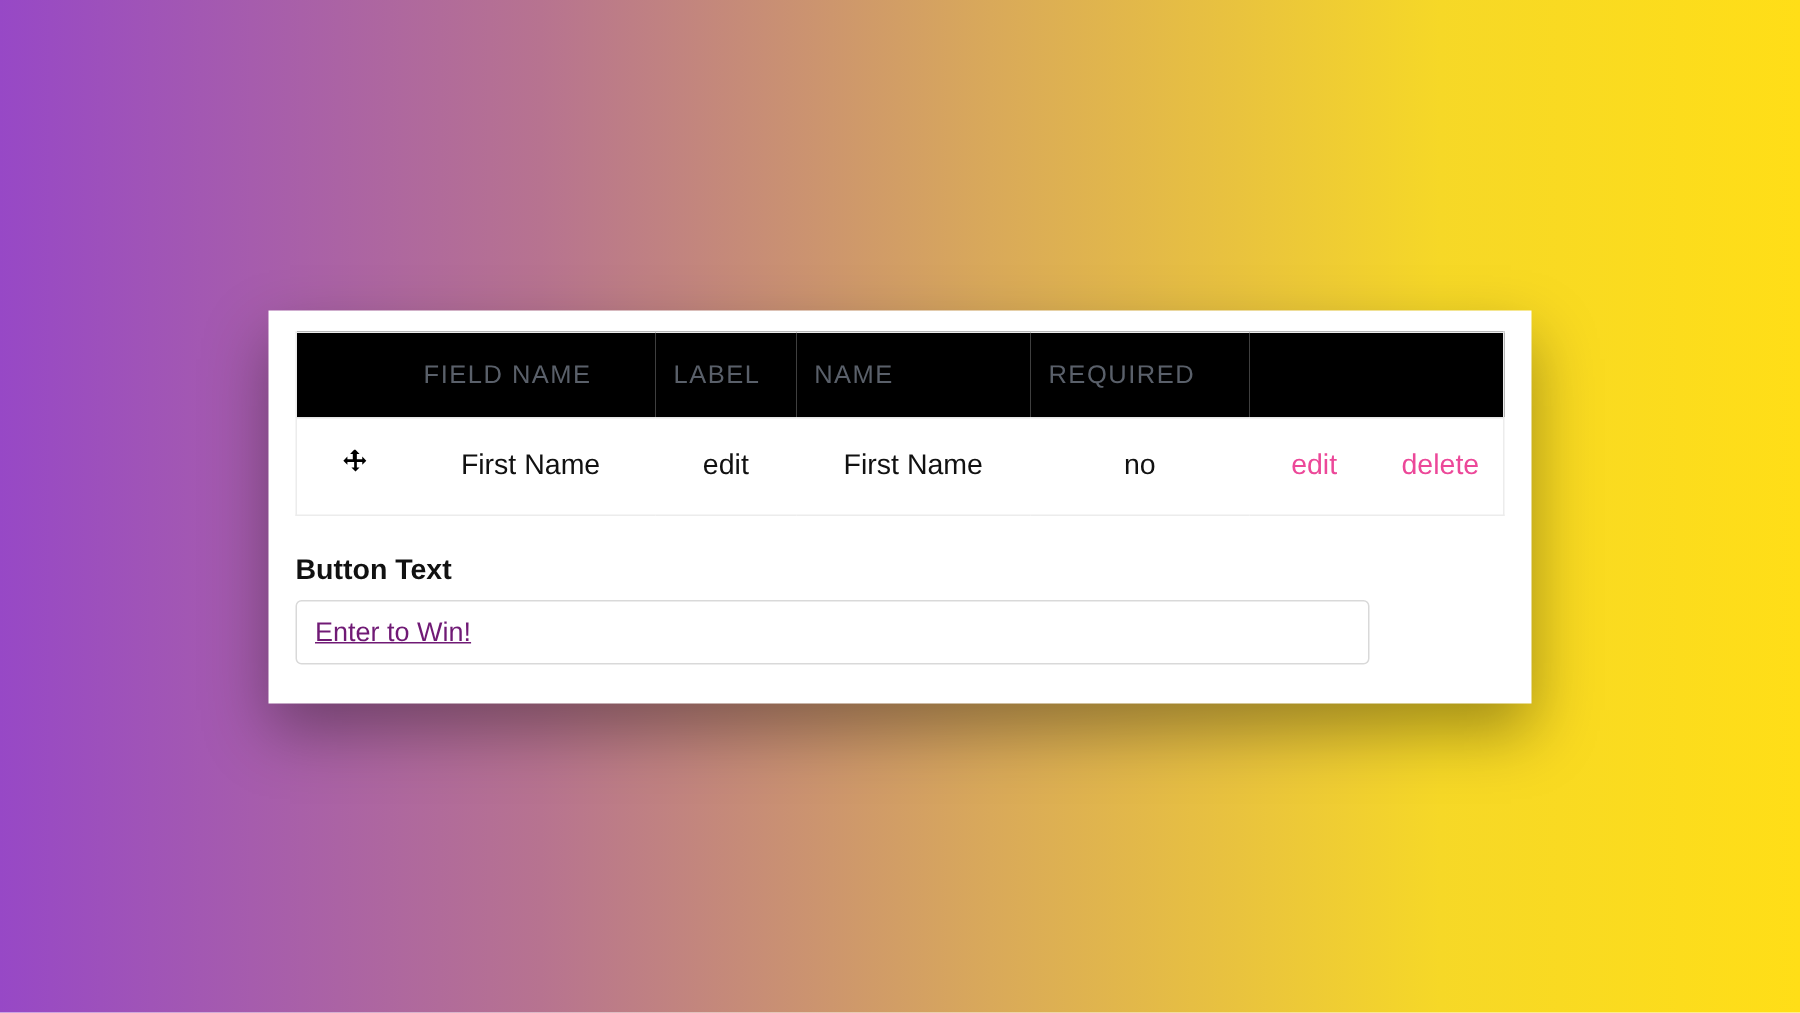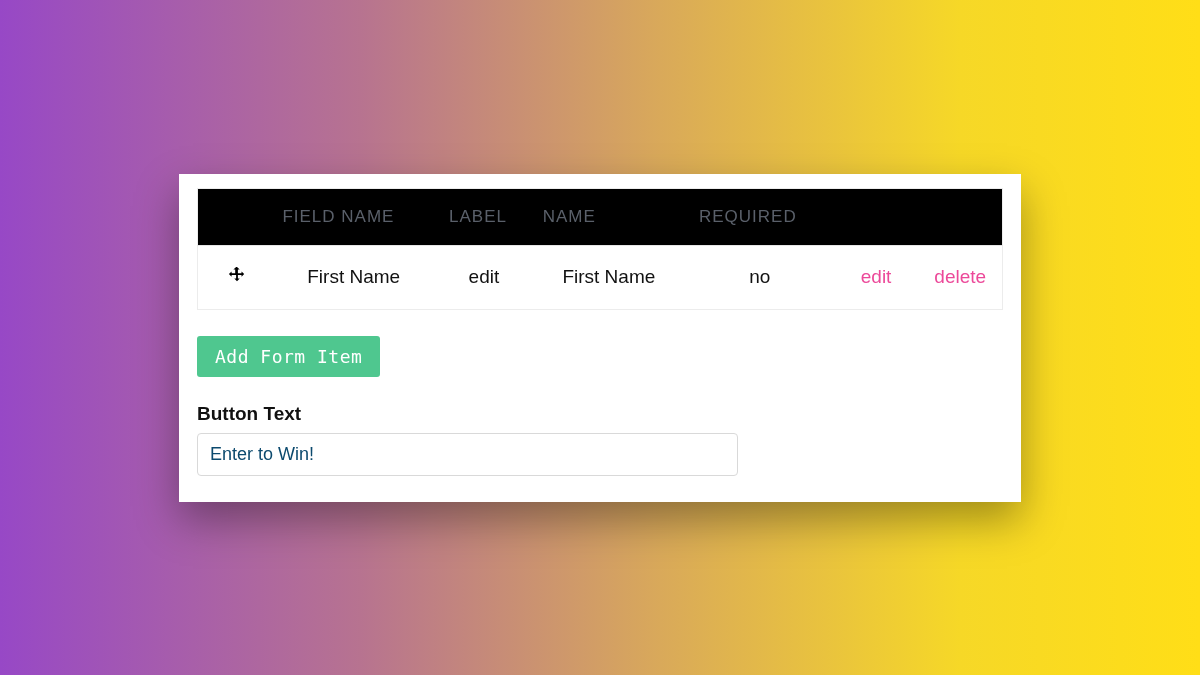--- a/index.html
+++ b/index.html
@@ -76,28 +76,29 @@
   }
   .field-label {
     display: block;
     margin-top: 26px;
     font-size: 19px;
     color: #111;
     margin-bottom: 8px;
     font-weight: bold;
   }
   .text-input {
-    width: 541px;
+    width: 716px;
     max-width: 100%;
     padding: 10px 12px;
     font-size: 18px;
-    color: #0c4a6e;
+    color: #701a75;
     border: 1px solid #d9d9d9;
     border-radius: 4px;
     outline: none;
+    text-decoration: underline;
   }
 </style>
 </head>
 <body>
 
 <div class="card">
 
   <table>
     <thead>
       <tr>
@@ -122,18 +123,17 @@
         <td class="col-name">First Name</td>
         <td class="col-type">edit</td>
         <td class="col-label">First Name</td>
         <td class="col-req">no</td>
         <td class="col-edit"><span class="link">edit</span></td>
         <td class="col-del"><span class="link">delete</span></td>
       </tr>
     </tbody>
   </table>
 
-  <button class="add-btn">Add Form Item</button>
 
   <label class="field-label">Button Text</label>
   <input class="text-input" type="text" value="Enter to Win!" style="">
 
 </div>
 
 </body></html>

